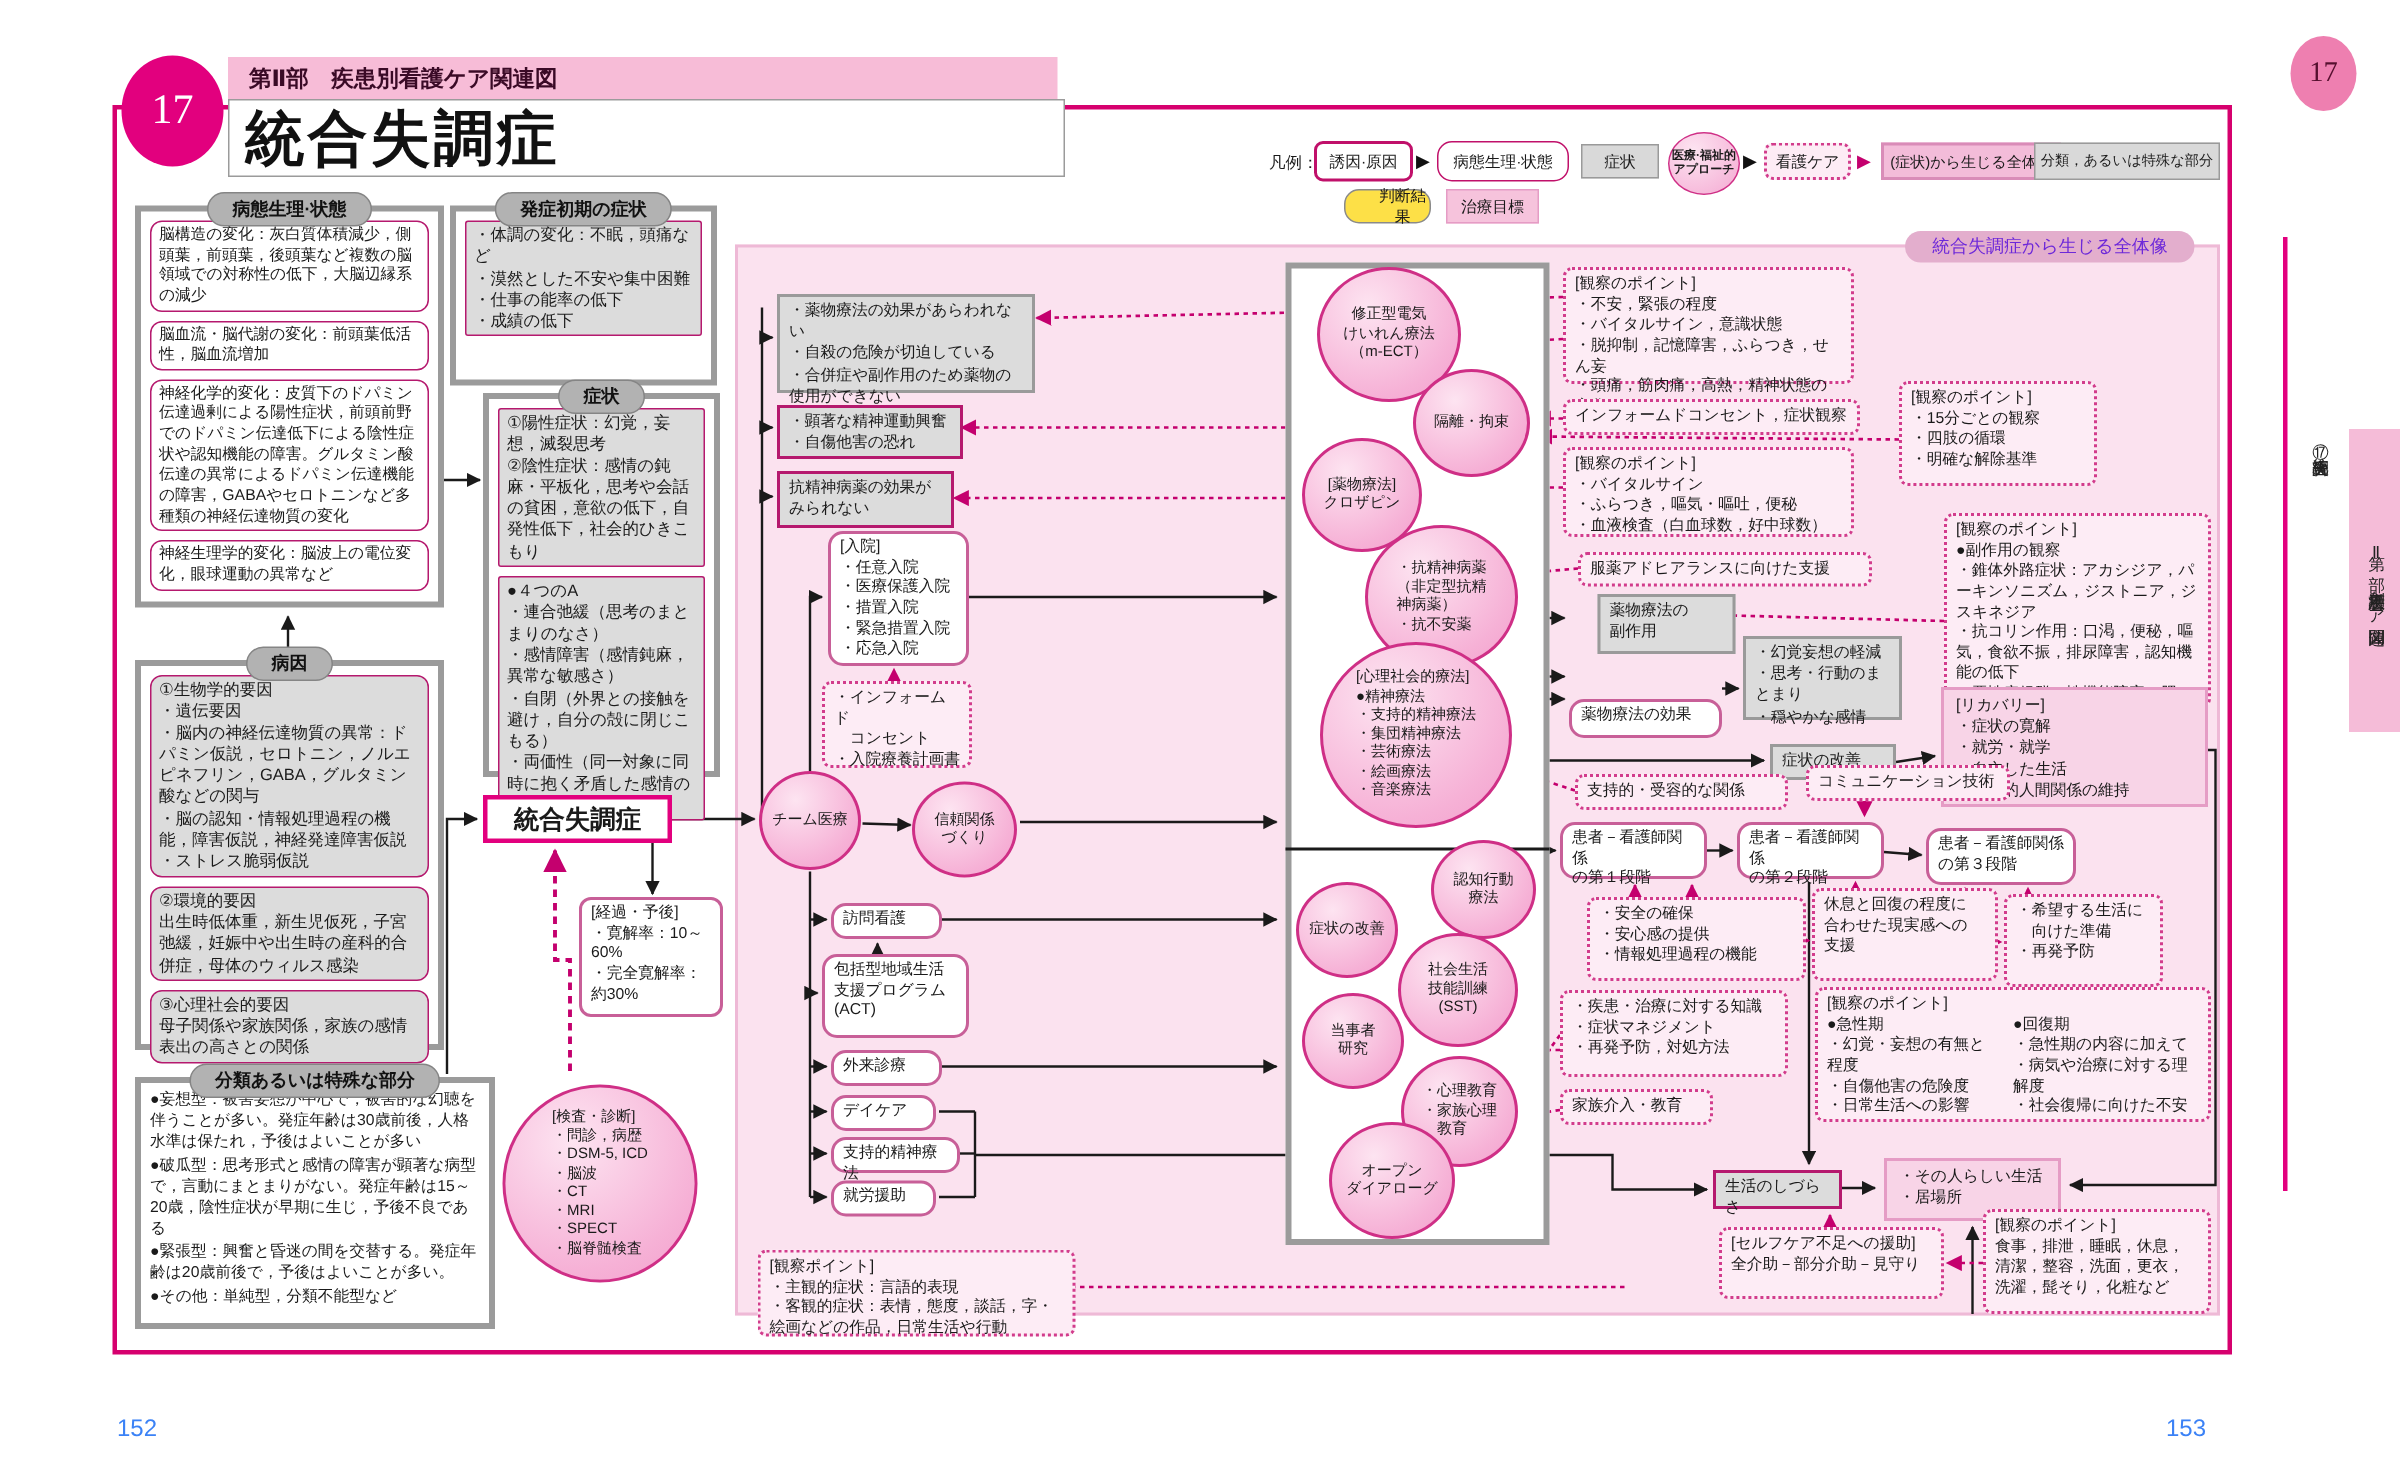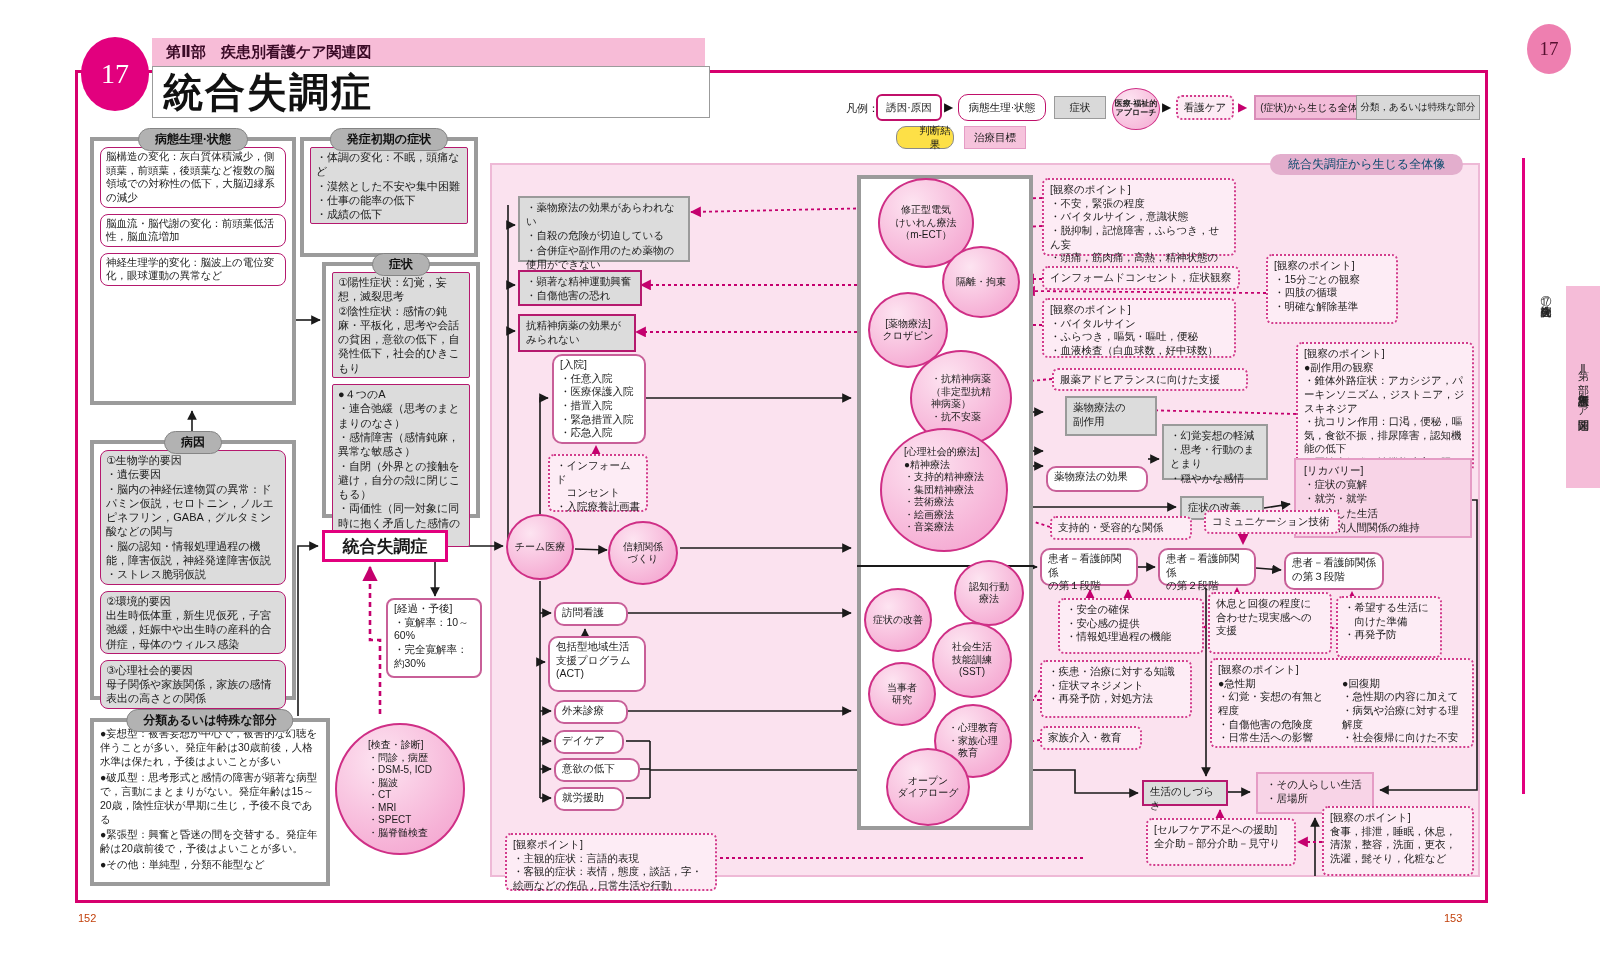--- a/index.html
+++ b/index.html
@@ -2,21 +2,21 @@
 <html><head>
 <meta charset="utf-8">
 <style>
   html,body{margin:0;padding:0;background:#fff;}
   body{font-family:"Liberation Sans","DejaVu Sans",sans-serif;color:#1a1a1a;}
   #stage{position:relative;width:1600px;height:979px;background:#fff;overflow:hidden;}
   .abs{position:absolute;box-sizing:border-box;}
   .txt{white-space:pre-line;}
   .mainborder{border:3px solid #d6006e;background:#fff;z-index:0;}
   .region{background:#fbe2ef;border:2px solid #eeb9d6;z-index:0;}
-  .regionpill{background:#e3aecd;border-radius:12px;padding:2px 18px;font-size:12px;color:#0c4a6e;z-index:5;white-space:nowrap;}
+  .regionpill{background:#e3aecd;border-radius:12px;padding:2px 18px;font-size:12px;color:#6d28d9;z-index:5;white-space:nowrap;}
   svg.lines{position:absolute;left:0;top:0;z-index:1;}
   .frame{border:4px solid #9b9b9b;background:#fff;z-index:2;}
   .pill{position:absolute;top:-13px;left:50%;transform:translateX(-50%);background:#b2b2b2;border:1px solid #858585;border-radius:14px;padding:2px 16px;font-weight:bold;font-size:12px;white-space:nowrap;color:#111;z-index:3;}
   .item-w{background:#fff;border:1.5px solid #b5196e;border-radius:8px;padding:2px 5px;margin:6px 6px 0;font-size:10.5px;line-height:1.3;}
   .item-g{background:#dcdcdc;border:1.5px solid #b5196e;border-radius:8px;padding:2px 5px;margin:6px 6px 0;font-size:11px;line-height:1.3;}
   .plain{padding:4px 6px;font-size:10.5px;line-height:1.35;}
   .graybox{background:#dcdcdc;border:2px solid #9a9a9a;padding:2px 6px;font-size:10.5px;line-height:1.35;z-index:2;}
   .graybox.crim{border-color:#b5196e;}
   .whitebox{background:#fff;border:2px solid #c85f98;border-radius:10px;padding:2px 6px;font-size:10.5px;line-height:1.3;z-index:2;}
   .dotted{background:#fdecf5;border:2px dotted #d23c8c;border-radius:6px;padding:3px 6px;font-size:10.5px;line-height:1.3;z-index:2;}
@@ -39,21 +39,21 @@
   .lg-care{background:#fdecf5;border:2px dotted #d23c8c;border-radius:6px;}
   .lg-whole{background:#f3bcd9;border:2px solid #d98cb8;}
   .lg-class{background:#d9d9d9;border:1.5px solid #9a9a9a;}
   .lg-judge{background:#fde047;border:1.5px solid #8a8a8a;border-radius:10px;padding-left:20px;}
   .lg-goal{background:#f6c3dc;border:1px solid #e59cc5;}
   .arr{font-size:12px;color:#111;z-index:5;}
   .arr.mag{color:#c4006e;}
   .vtext{writing-mode:vertical-rl;font-size:11px;color:#222;z-index:5;}
   .sidetab{background:#f5bcd8;display:flex;align-items:center;justify-content:center;z-index:5;}
   .vline{background:#e2007e;z-index:5;}
-  .pageno{font-size:11px;color:#c2410c;z-index:5;}
+  .pageno{font-size:16px;color:#3b82f6;z-index:5;margin-top:32px;}
   .obsr-cols{display:flex;gap:10px;}
   .obsr-cols>div{white-space:pre-line;}
 </style>
 </head>
 <body>
 
 <div id="stage">
 
   <div class="abs mainborder" style="left:75px;top:70px;width:1413px;height:833px;"></div>
 
@@ -167,20 +167,21 @@
   <div class="abs arr mag" style="left:1238px;top:100px;">▶</div>
   <div class="abs lg lg-whole" style="left:1254px;top:95px;width:120px;height:25px;font-size:10px;">(症状)から生じる全体像</div>
   <div class="abs lg lg-class" style="left:1356px;top:95px;width:124px;height:25px;font-size:9.5px;">分類，あるいは特殊な部分</div>
   <div class="abs lg lg-judge" style="left:896px;top:126px;width:58px;height:23px;">判断結果</div>
   <div class="abs lg lg-goal" style="left:964px;top:126px;width:62px;height:23px;">治療目標</div>
 
   <div class="abs frame" style="left:90px;top:137px;width:206px;height:268px;">
     <div class="pill">病態生理·状態</div>
     <div class="item-w txt">脳構造の変化：灰白質体積減少，側頭葉，前頭葉，後頭葉など複数の脳領域での対称性の低下，大脳辺縁系の減少</div>
     <div class="item-w txt">脳血流・脳代謝の変化：前頭葉低活性，脳血流増加</div>
+    <div class="item-w txt">神経化学的変化：皮質下のドパミン伝達過剰による陽性症状，前頭前野でのドパミン伝達低下による陰性症状や認知機能の障害。グルタミン酸伝達の異常によるドパミン伝達機能の障害，GABAやセロトニンなど多種類の神経伝達物質の変化</div>
     <div class="item-w txt">神経生理学的変化：脳波上の電位変化，眼球運動の異常など</div>
   </div>
 
   <div class="abs frame" style="left:90px;top:440px;width:206px;height:260px;">
     <div class="pill">病因</div>
     <div class="item-g txt">①生物学的要因
 ・遺伝要因
 ・脳内の神経伝達物質の異常：ドパミン仮説，セロトニン，ノルエピネフリン，GABA，グルタミン酸などの関与
 ・脳の認知・情報処理過程の機能，障害仮説，神経発達障害仮説
 ・ストレス脆弱仮説</div>
@@ -249,21 +250,21 @@
   <div class="abs circle txt" style="left:506px;top:514px;width:68px;height:66px;">チーム医療</div>
   <div class="abs circle txt" style="left:608px;top:521px;width:70px;height:64px;">信頼関係
 づくり</div>
 
   <div class="abs whitebox" style="left:554px;top:602px;width:74px;height:24px;">訪問看護</div>
   <div class="abs whitebox txt" style="left:548px;top:636px;width:98px;height:56px;">包括型地域生活
 支援プログラム
 (ACT)</div>
   <div class="abs whitebox" style="left:554px;top:700px;width:74px;height:24px;">外来診療</div>
   <div class="abs whitebox" style="left:554px;top:730px;width:70px;height:24px;">デイケア</div>
-  <div class="abs whitebox" style="left:554px;top:758px;width:86px;height:24px;">意欲の低下</div>
+  <div class="abs whitebox" style="left:554px;top:758px;width:86px;height:24px;">支持的精神療法</div>
   <div class="abs whitebox" style="left:554px;top:787px;width:70px;height:24px;">就労援助</div>
   <div class="abs dotted txt" style="left:505px;top:833px;width:212px;height:58px;">[観察ポイント]
 ・主観的症状：言語的表現
 ・客観的症状：表情，態度，談話，字・絵画などの作品，日常生活や行動</div>
 
   <div class="abs whitecol" style="left:857px;top:175px;width:176px;height:655px;"></div>
   <div class="abs hline" style="left:857px;top:565px;width:176px;height:2px;"></div>
 
   <div class="abs circle txt" style="left:878px;top:178px;width:96px;height:90px;">修正型電気
 けいれん療法

